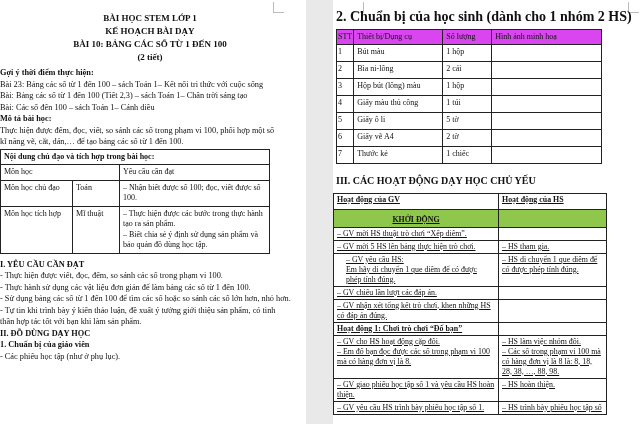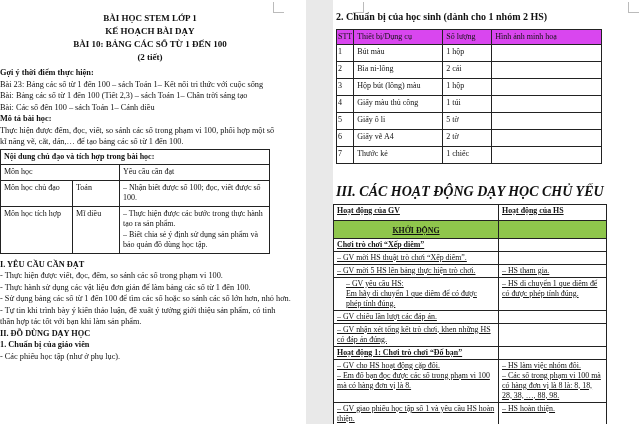--- a/index.html
+++ b/index.html
@@ -59,21 +59,21 @@
         <td colspan="2" style="width:112px;">Môn học</td>
         <td>Yêu cầu cần đạt</td>
       </tr>
       <tr>
         <td style="width:62px;">Môn học chủ đạo</td>
         <td style="width:38px;">Toán</td>
         <td>– Nhận biết được số 100; đọc, viết được số 100.</td>
       </tr>
       <tr>
         <td>Môn học tích hợp</td>
-        <td>Mĩ diều</td>
+        <td>Mĩ thuật</td>
         <td>
           <div>– Thực hiện được các bước trong thực hành tạo ra sản phẩm.</div>
           <div>– Biết chia sẻ ý định sử dụng sản phẩm và bảo quản đồ dùng học tập.</div>
         </td>
       </tr>
     </tbody>
       </table>
 
     <div class="bold line" style="margin-top:5px;">I. YÊU CẦU CẦN ĐẠT</div>
     <div class="line">- Thực hiện được viết, đọc, đếm, so sánh các số trong phạm vi 100.</div>
@@ -85,21 +85,21 @@
     <div class="bold line">1. Chuẩn bị của giáo viên</div>
     <div class="line">- Các phiếu học tập (như ở phụ lục).</div>
   </div>
 </div>
 
 <div class="page" id="page-right">
   <div class="crop-mark" style="left:20px; top:2px; border-width:0 1px 1px 0;"></div>
   <div class="crop-mark" style="left:295px; top:2px; border-width:0 0 1px 1px;"></div>
 
   <div class="content" style="left:3px; top:11px; width:300px;">
-    <div class="bold line" style="font-size:10px;">2. Chuẩn bị của học sinh (dành cho 1 nhóm 2 HS)</div>
+    <div class="bold line" style="font-size:14px;">2. Chuẩn bị của học sinh (dành cho 1 nhóm 2 HS)</div>
 
     <table style="width:266px; margin-top:6px;">
       <tbody>
           <tr class="thead-peach">
         <td style="width:10px; padding:2px 1px;">STT</td>
         <td style="width:82px;">Thiết bị/Dụng cụ</td>
         <td style="width:42px;">Số lượng</td>
         <td>Hình ảnh minh hoạ</td>
       </tr>
       <tr style="height:17px;">
@@ -140,36 +140,32 @@
       </tr>
       <tr style="height:17px;">
         <td style="padding:2px 1px;">7</td>
         <td>Thước kẻ</td>
         <td>1 chiếc</td>
         <td></td>
       </tr>
     </tbody>
       </table>
 
-    <div class="bold line" style="margin-top:22px; font-size:14px;font-style:italic;">III. CÁC HOẠT ĐỘNG DẠY HỌC CHỦ YẾU</div>
+    <div class="bold line" style="margin-top:11px; font-size:10px;">III. CÁC HOẠT ĐỘNG DẠY HỌC CHỦ YẾU</div>
 
     <table style="width:274px; margin-top:6px; margin-left:-3px; font-size:7.9px; line-height:10px;text-decoration:underline;">
       <tbody>
           <tr class="hdr-row">
         <td style="width:158px; padding:1px 3px 4px;">Hoạt động của GV</td>
         <td style="padding:1px 3px 4px;margin-top:16px;">Hoạt động của HS</td>
       </tr>
       <tr class="green-row">
         <td style="padding:5px 3px 2px;">KHỞI ĐỘNG</td>
         <td></td>
       </tr>
-      <tr class="act-row">
-        <td class="bold" style="padding:1px 3px;">Chơi trò chơi “Xếp diêm”</td>
-        <td style="padding:1px 3px;"></td>
-      </tr>
       <tr>
         <td style="padding:1px 3px;">– GV mời HS thuật trò chơi “Xếp diêm”.</td>
         <td style="padding:1px 3px;"></td>
       </tr>
       <tr>
         <td style="padding:1px 3px;">– GV mời 5 HS lên bảng thực hiện trò chơi.</td>
         <td style="padding:1px 3px;">– HS tham gia.</td>
       </tr>
       <tr>
         <td style="padding:1px 12px; white-space:pre-line;">– GV yêu cầu HS:

